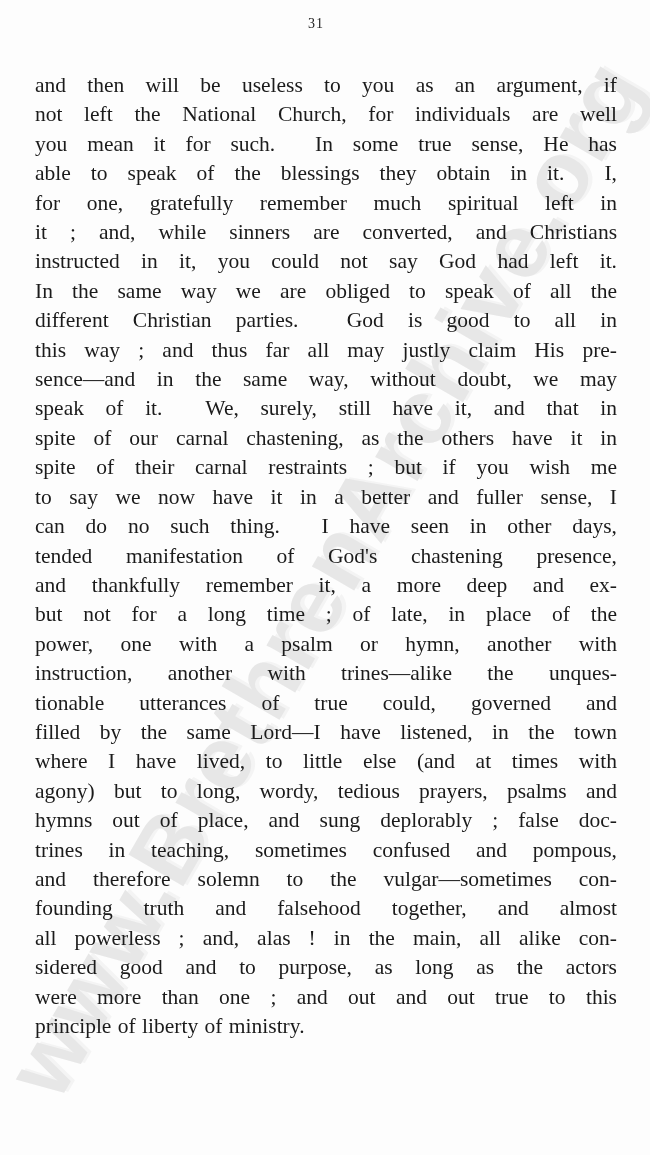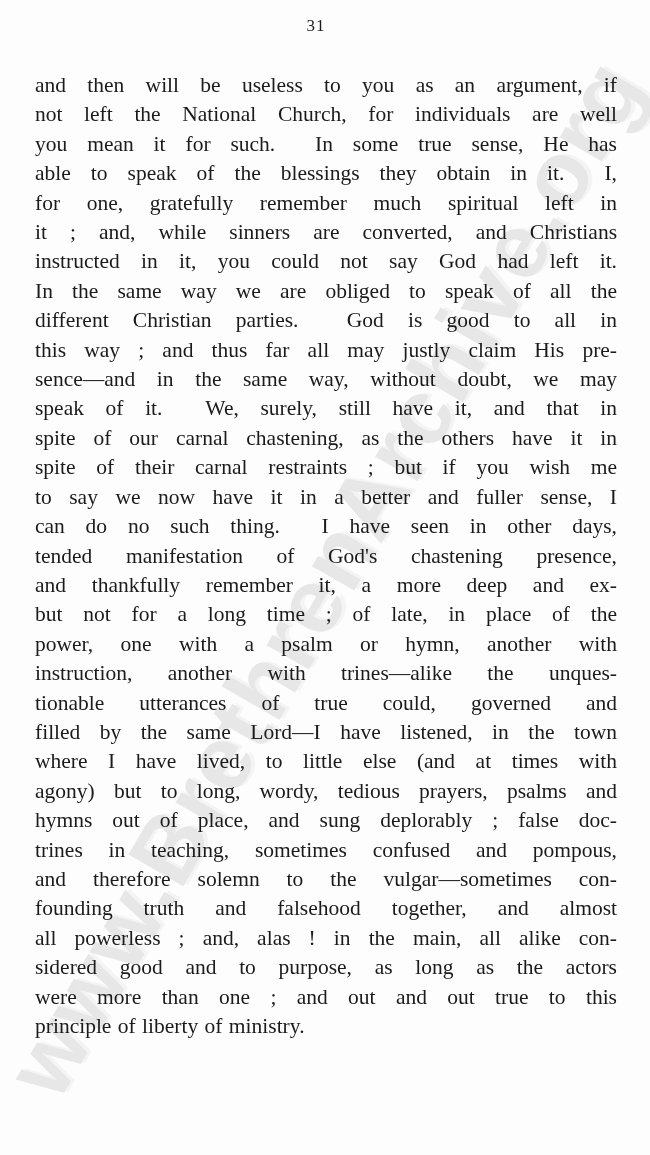--- a/index.html
+++ b/index.html
@@ -31,21 +31,21 @@
     text-shadow: 3px 3px 0 #f4f4f4;
     z-index: 0;
     user-select: none;
   }
   .page-number {
     position: absolute;
     top: 16px;
     left: 0;
     width: 632px; 
     text-align: center;
-    font-size: 17px;
+    font-size: 14px;
     letter-spacing: 1px;
     z-index: 1;
   }
   .body-lines {
     position: absolute;
     top: 71px;
     left: 35px;
     width: 582px;
     z-index: 1;
     font-size: 21.5px;

